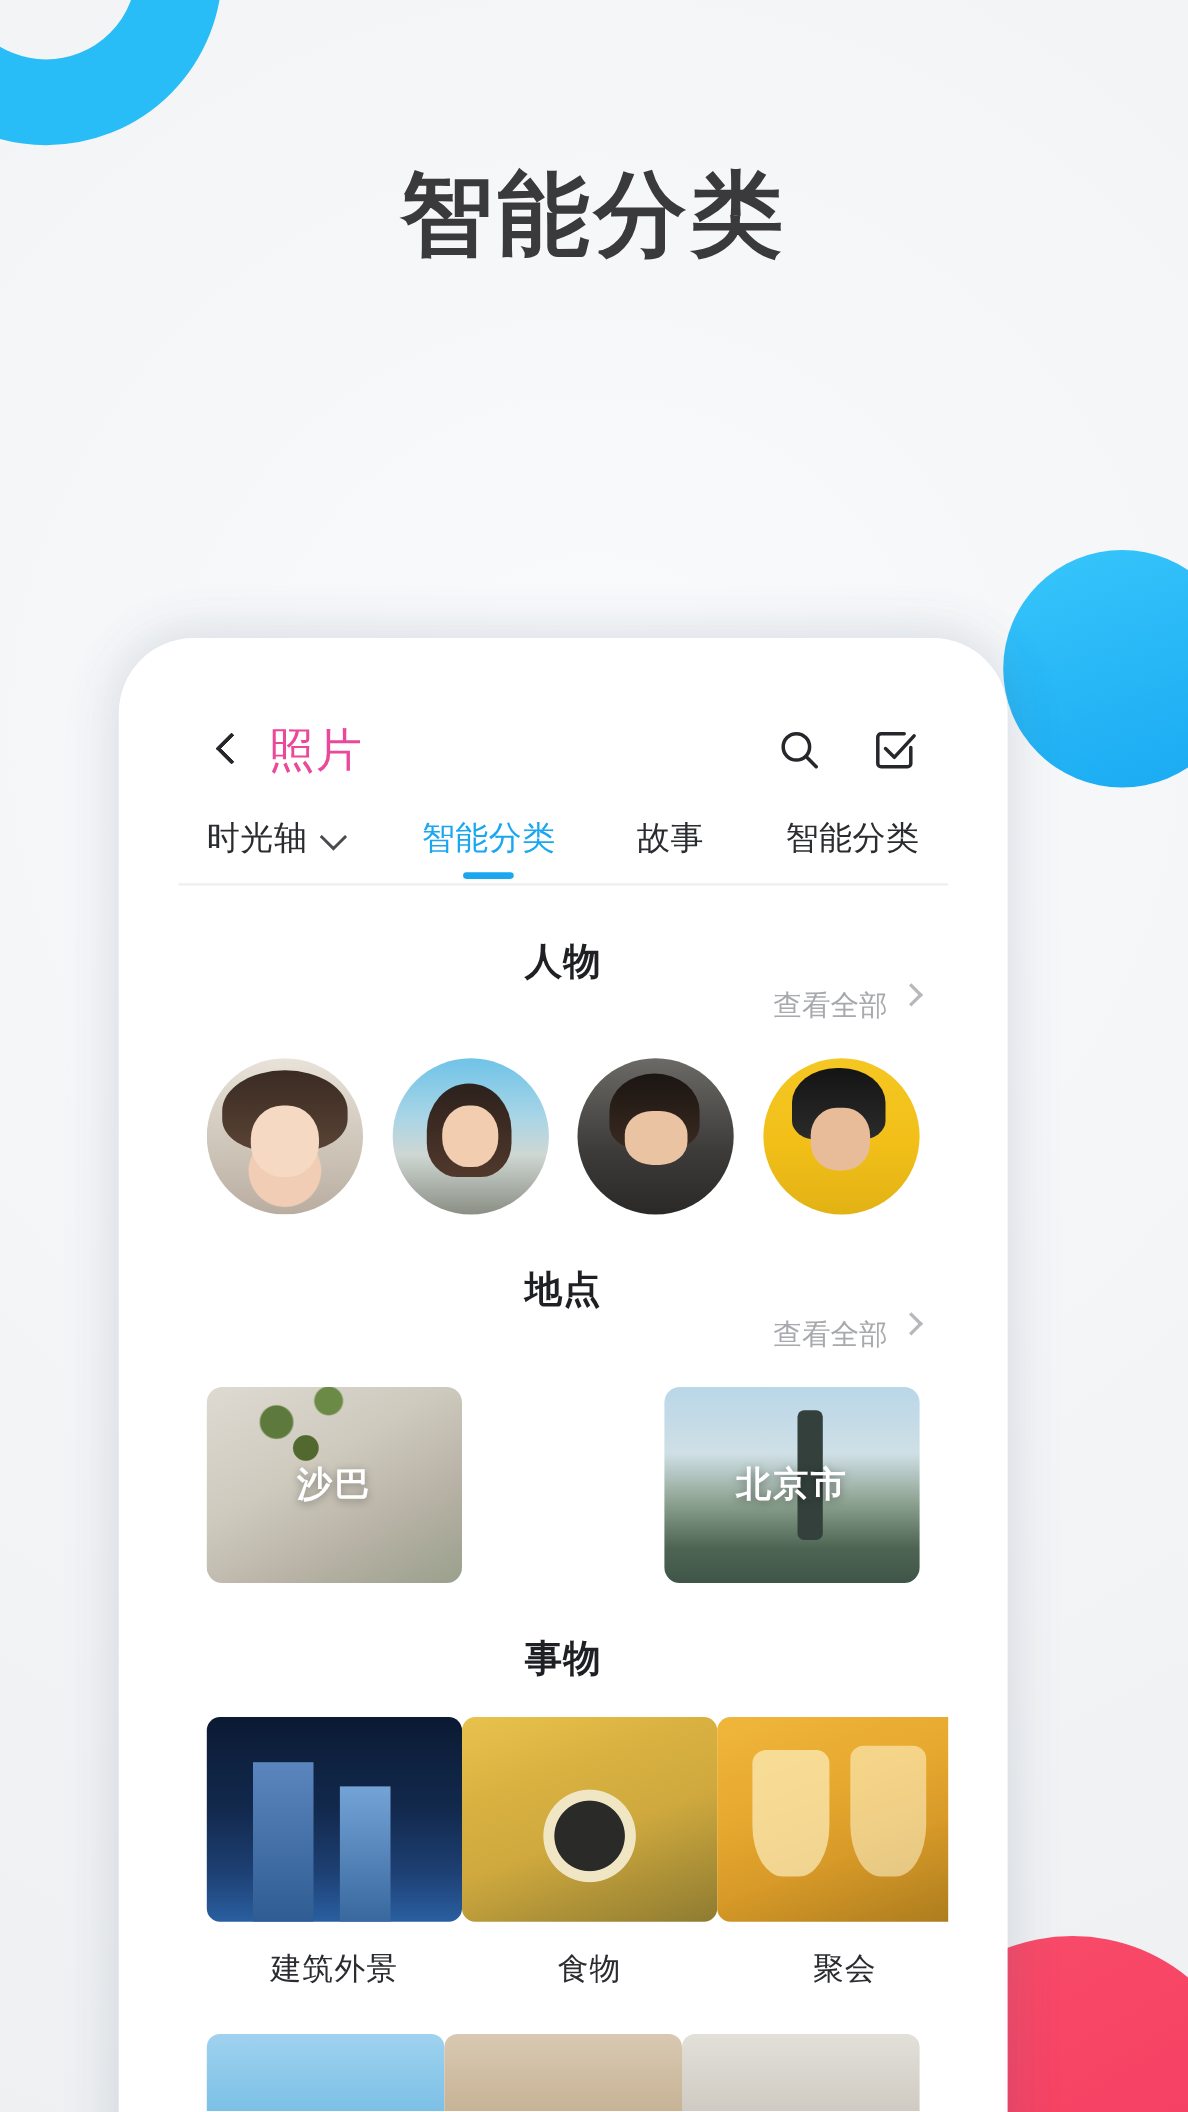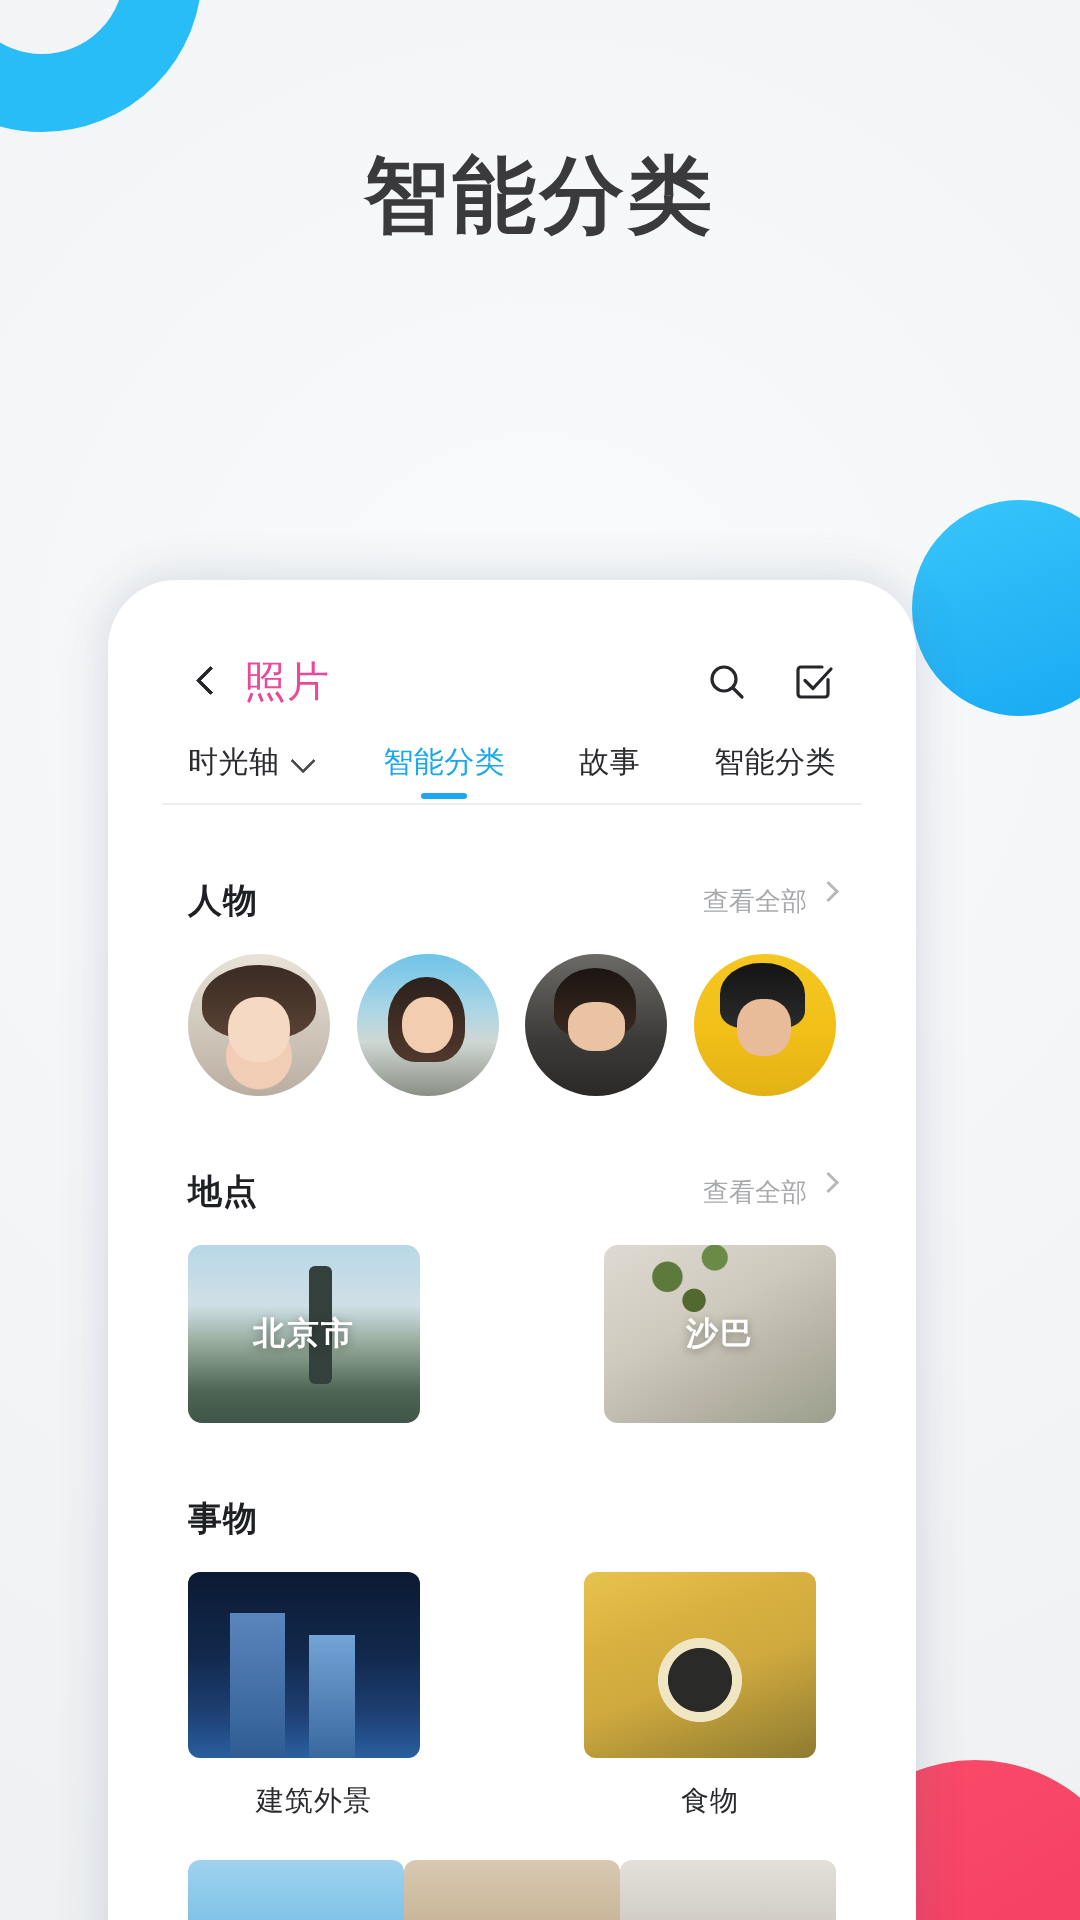--- a/index.html
+++ b/index.html
@@ -84,21 +84,21 @@
   }
   .chev-down{
     display:inline-block;width:15px;height:15px;margin-left:12px;
     border-right:3px solid #4a4b4f;border-bottom:3px solid #4a4b4f;
     transform:rotate(45deg) translateY(-3px);border-radius:1px;
   }
   .tab-divider{height:2px;background:#eceef0;margin:0;}
 
   
   .section{padding:0 26px;}
-  .sec-head{display:flex;align-items:center;margin-top:73px;margin-bottom:30px;}
+  .sec-head{display:flex;align-items:center;margin-top:46px;margin-bottom:30px;flex-direction:column;}
   .sec-title{font-size:34px;font-weight:600;color:#1f2023;letter-spacing:1px;}
   .sec-more{
     margin-left:auto;font-size:26px;color:#a7a9ad;display:flex;
   }
   .chev-right{
     display:inline-block;width:12px;height:12px;margin-left:14px;
     border-right:3px solid #b6b8bc;border-top:3px solid #b6b8bc;
     transform:rotate(45deg);
   }
 
@@ -257,42 +257,46 @@
 
     <div class="section">
       <div class="sec-head">
         <div class="sec-title">地点</div>
         <div class="sec-more">
           <span>查看全部</span>
           <span class="chev-right"></span>
         </div>
       </div>
       <div class="places">
+        <div class="place pl1">
+          <div class="cap">沙巴</div>
+        </div>
         <div class="place pl0">
           <div class="cap">北京市</div>
-        </div>
-        <div class="place pl1">
-          <div class="cap">沙巴</div>
         </div>
       </div>
     </div>
 
     <div class="section">
       <div class="sec-head">
         <div class="sec-title">事物</div>
       </div>
       <div class="things">
         <div class="thing">
           <div class="thing-img th0"></div>
           <div class="thing-label">建筑外景</div>
         </div>
         <div class="thing">
           <div class="thing-img th1"></div>
           <div class="thing-label">食物</div>
         </div>
+        <div class="thing">
+          <div class="thing-img th2"></div>
+          <div class="thing-label">聚会</div>
+        </div>
       </div>
       <div class="peek">
         <div class="peek-img pk0"></div>
         <div class="peek-img pk1"></div>
         <div class="peek-img pk2"></div>
       </div>
     </div>
 
   </div>
 </div>

